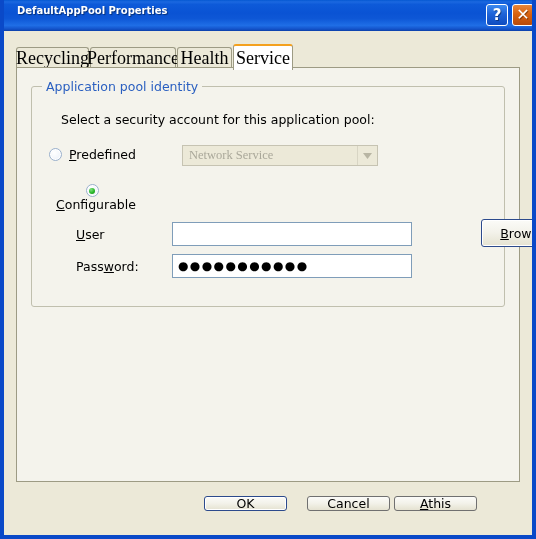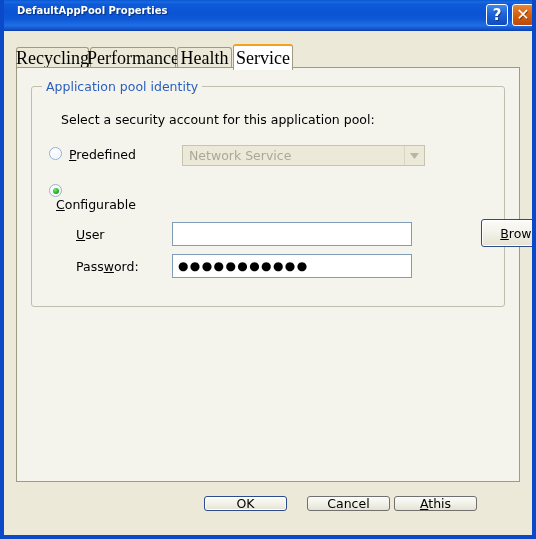--- a/index.html
+++ b/index.html
@@ -167,21 +167,21 @@
     color: #000000;
     white-space: nowrap;
     margin-left: 8px;
   }
 
   
   .radio-row {
     position: absolute;
     left: 17px;
     display: flex;
-    align-items: flex-start;
+    align-items: center;
   }
   #row-predefined { top: 60px; }
   #row-configurable { top: 97px; flex-direction: column; }
 
   .radio {
     position: relative;
     width: 13px;
     height: 13px;
     border-radius: 50%;
     box-sizing: border-box;
@@ -210,28 +210,29 @@
     white-space: nowrap;
     cursor: default;
   }
   .ul { text-decoration: underline; }
 
   
   #combo-predefined {
     position: absolute;
     left: 150px;
     top: 58px;
-    width: 243px;
+    width: 196px;
     height: 21px;
     box-sizing: border-box;
     background: #ece9d8;
     border: 1px solid #c6c3b2;
     display: flex;
     align-items: center;
     cursor: default;
+    font-family: Liberation Serif, serif;
   }
   #combo-predefined-text {
     padding-left: 6px;
     font-size: 12.5px;
     color: #aaa89a;
     white-space: nowrap;
     flex: 1 1 auto;
     overflow: hidden;
   }
   #combo-predefined-arrow {

